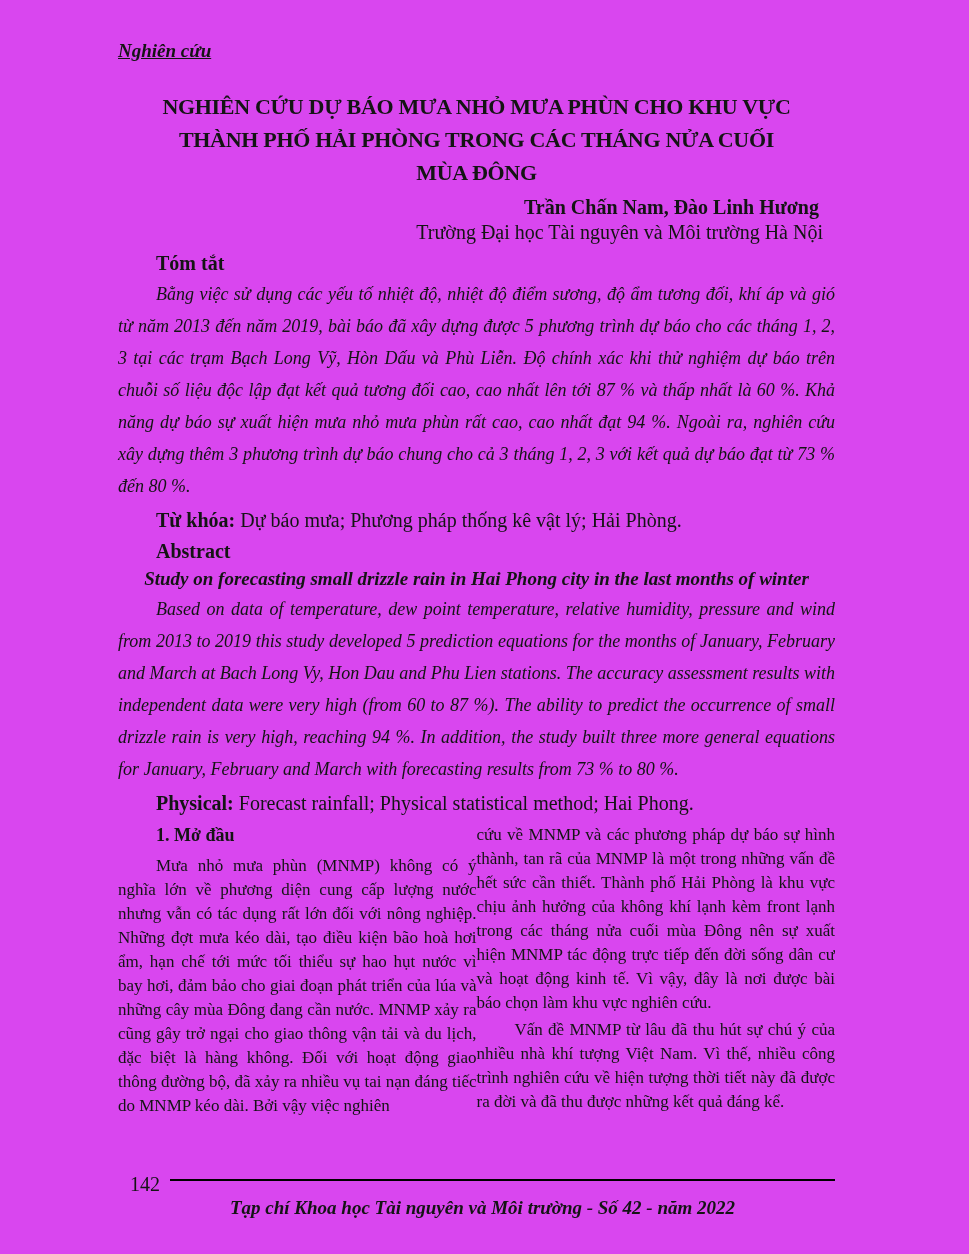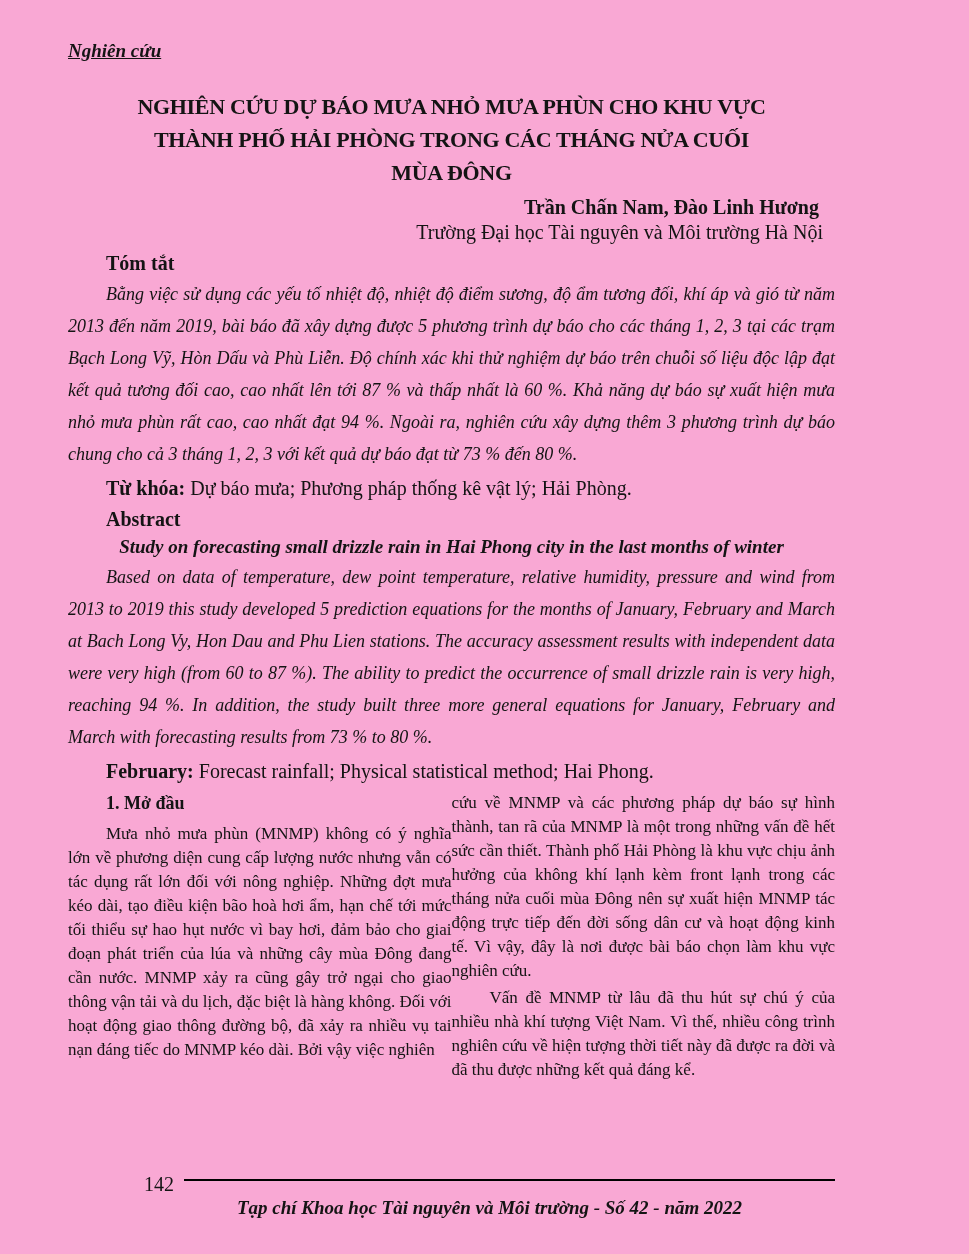--- a/index.html
+++ b/index.html
@@ -1,21 +1,21 @@
 <!DOCTYPE html>
 <html lang="vi"><head>
 <meta charset="utf-8">
 <style>
   html,body { margin:0; padding:0; background:#e8e8e8; }
   .page {
     width:969px; height:1254px;
-    background:#f9a8d4; color:#141414;
+    background:#d946ef; color:#141414;
     font-family:"Liberation Serif","DejaVu Serif",serif;
     box-sizing:border-box;
-    padding:40px 134px 0 68px;
+    padding:40px 134px 0 118px;
     position:relative; overflow:hidden;
     margin:0 auto;
   }
   .running-head {
     font-size:19px; line-height:22px;
     font-weight:bold; font-style:italic;
     text-decoration:underline;
   }
   .title {
     margin-top:28px; text-align:center;
@@ -58,21 +58,21 @@
     text-align:justify;
   }
   .sec-heading {
     font-weight:bold; font-size:18px;
     text-indent:38px; margin:0 0 7px;
   }
   .col p { margin:0; }
   .col p.indent { text-indent:38px; }
   .col p.pgap { margin-top:3px; }
   .footer {
-    position:absolute; left:144px; right:134px; top:1172px;
+    position:absolute; left:130px; right:134px; top:1172px;
   }
   .footer-row { display:flex; }
   .page-num { font-size:20px; line-height:24px; }
   .footer-rule {
     flex:1; align-self:center;
     border-top:2.5px solid #000;
     margin-left:10px; margin-top:-8px;
   }
   .journal-line {
     text-align:center; font-weight:bold; font-style:italic;
@@ -97,21 +97,21 @@
 
   <div class="h-bold">Tóm tắt</div>
   <p class="abstract-p">Bằng việc sử dụng các yếu tố nhiệt độ, nhiệt độ điểm sương, độ ẩm tương đối, khí áp và gió từ năm 2013 đến năm 2019, bài báo đã xây dựng được 5 phương trình dự báo cho các tháng 1, 2, 3 tại các trạm Bạch Long Vỹ, Hòn Dấu và Phù Liễn. Độ chính xác khi thử nghiệm dự báo trên chuỗi số liệu độc lập đạt kết quả tương đối cao, cao nhất lên tới 87 % và thấp nhất là 60 %. Khả năng dự báo sự xuất hiện mưa nhỏ mưa phùn rất cao, cao nhất đạt 94 %. Ngoài ra, nghiên cứu xây dựng thêm 3 phương trình dự báo chung cho cả 3 tháng 1, 2, 3 với kết quả dự báo đạt từ 73 % đến 80 %.</p>
 
   <div class="kw"><span class="label">Từ khóa:</span><span> Dự báo mưa; Phương pháp thống kê vật lý; Hải Phòng.</span></div>
 
   <div class="h-bold">Abstract</div>
   <div class="en-subtitle">Study on forecasting small drizzle rain in Hai Phong city in the last months of winter</div>
   <p class="abstract-p">Based on data of temperature, dew point temperature, relative humidity, pressure and wind from 2013 to 2019 this study developed 5 prediction equations for the months of January, February and March at Bach Long Vy, Hon Dau and Phu Lien stations. The accuracy assessment results with independent data were very high (from 60 to 87 %). The ability to predict the occurrence of small drizzle rain is very high, reaching 94 %. In addition, the study built three more general equations for January, February and March with forecasting results from 73 % to 80 %.</p>
 
-  <div class="kw"><span class="label">February:</span><span> Forecast rainfall; Physical statistical method; Hai Phong.</span></div>
+  <div class="kw"><span class="label">Physical:</span><span> Forecast rainfall; Physical statistical method; Hai Phong.</span></div>
 
   <div class="columns">
     <div class="col">
       <div class="sec-heading">1. Mở đầu</div>
       <p class="indent">Mưa nhỏ mưa phùn (MNMP) không có ý nghĩa lớn về phương diện cung cấp lượng nước nhưng vẫn có tác dụng rất lớn đối với nông nghiệp. Những đợt mưa kéo dài, tạo điều kiện bão hoà hơi ẩm, hạn chế tới mức tối thiểu sự hao hụt nước vì bay hơi, đảm bảo cho giai đoạn phát triển của lúa và những cây mùa Đông đang cần nước. MNMP xảy ra cũng gây trở ngại cho giao thông vận tải và du lịch, đặc biệt là hàng không. Đối với hoạt động giao thông đường bộ, đã xảy ra nhiều vụ tai nạn đáng tiếc do MNMP kéo dài. Bởi vậy việc nghiên</p>
     </div>
     <div class="col">
       <p>cứu về MNMP và các phương pháp dự báo sự hình thành, tan rã của MNMP là một trong những vấn đề hết sức cần thiết. Thành phố Hải Phòng là khu vực chịu ảnh hưởng của không khí lạnh kèm front lạnh trong các tháng nửa cuối mùa Đông nên sự xuất hiện MNMP tác động trực tiếp đến đời sống dân cư và hoạt động kinh tế. Vì vậy, đây là nơi được bài báo chọn làm khu vực nghiên cứu.</p>
       <p class="indent pgap">Vấn đề MNMP từ lâu đã thu hút sự chú ý của nhiều nhà khí tượng Việt Nam. Vì thế, nhiều công trình nghiên cứu về hiện tượng thời tiết này đã được ra đời và đã thu được những kết quả đáng kể.</p>
     </div>

